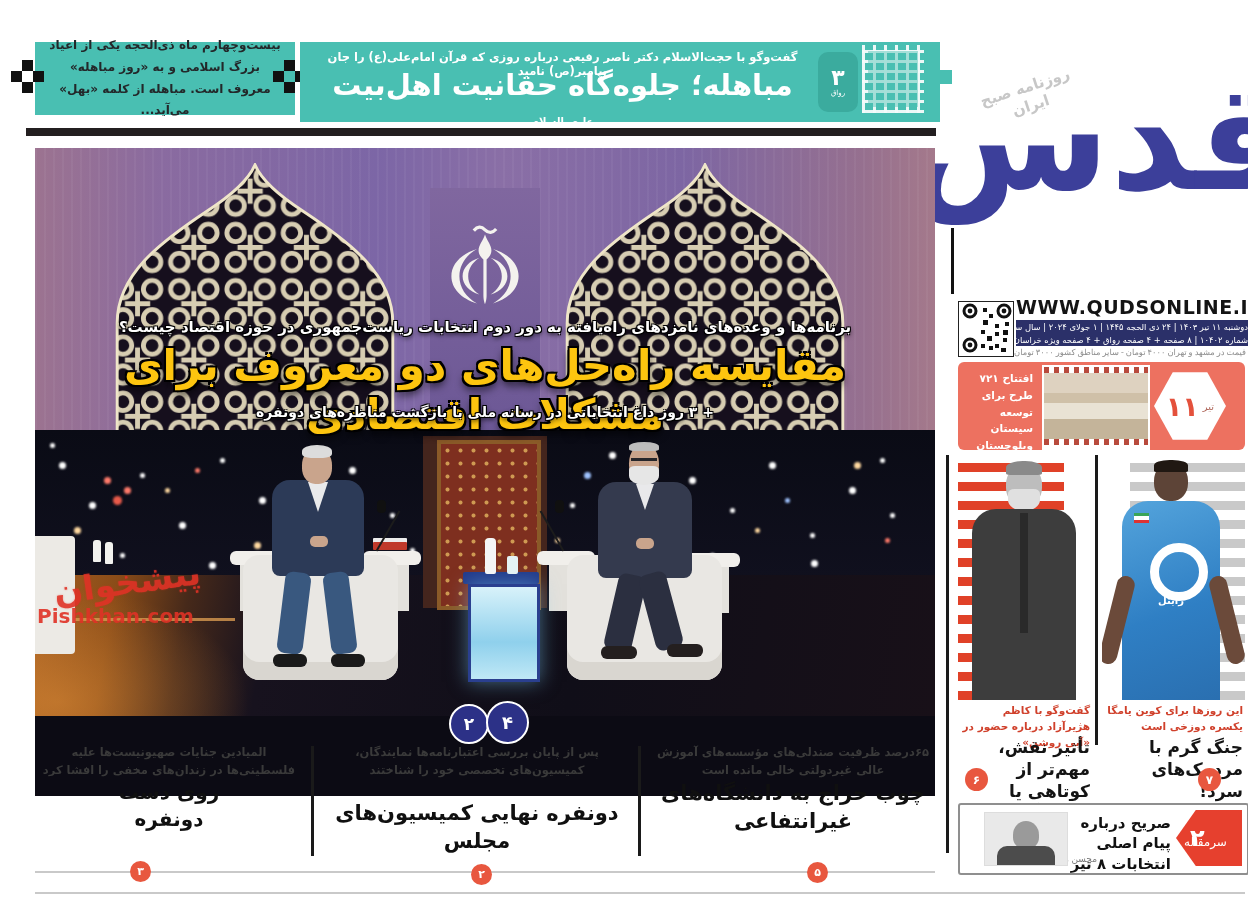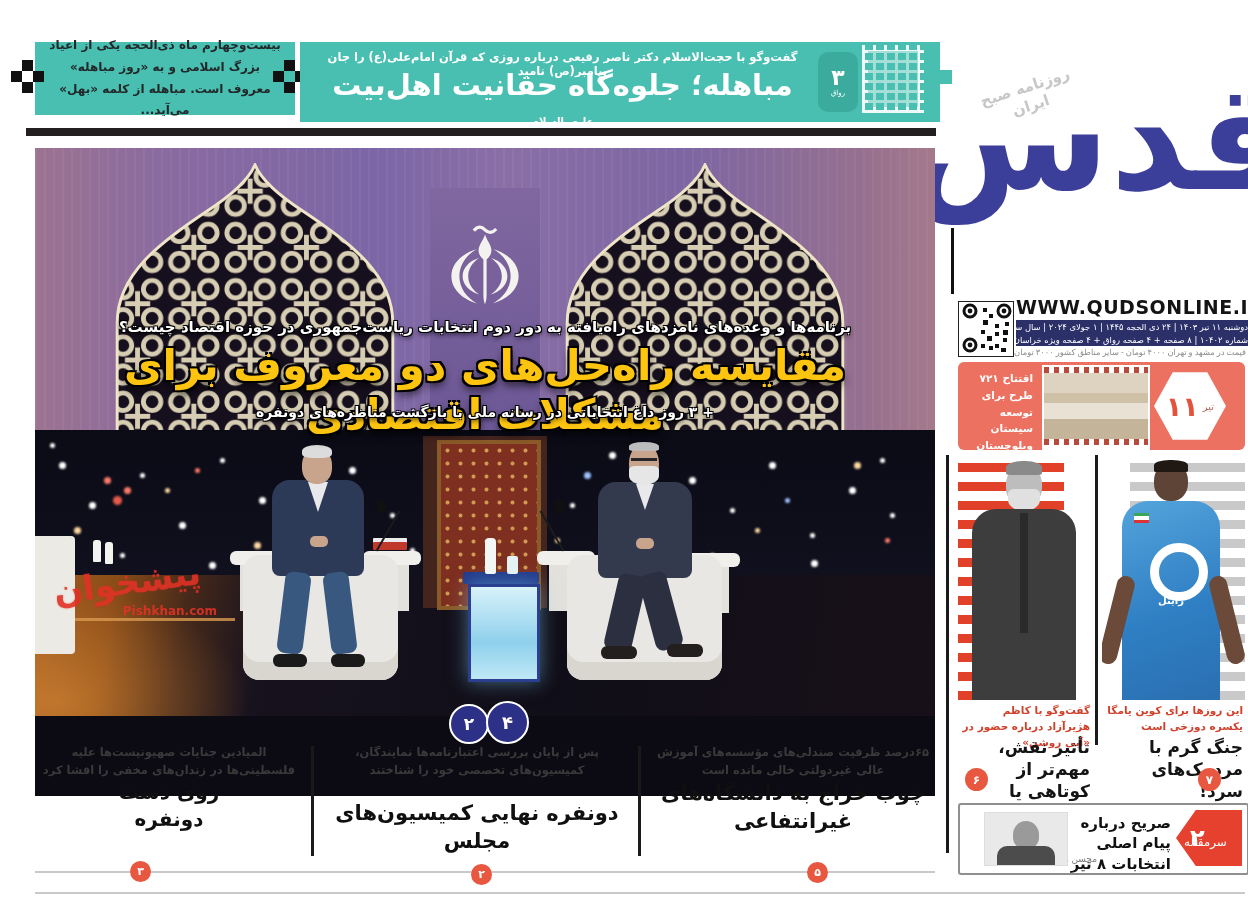--- a/index.html
+++ b/index.html
@@ -96,21 +96,21 @@
   .bottle{left:450px;top:390px;width:11px;height:36px;background:#f4f6f6;border-radius:4px 4px 2px 2px;}
   .glass{left:472px;top:408px;width:11px;height:18px;background:#e4f2f4;border-radius:2px;}
   .lead-kicker{left:0;top:170px;width:900px;text-align:center;color:#fff;font-size:15px;font-weight:bold;
     text-shadow:1px 1px 0 #000,-1px 1px 0 #000,1px -1px 0 #000,-1px -1px 0 #000,0 2px 5px #000;}
   .lead-headline{left:0;top:193px;width:900px;text-align:center;color:#fdc50f;font-size:42px;font-weight:bold;letter-spacing:-1px;
     text-shadow:2px 2px 0 #000,-2px 2px 0 #000,2px -2px 0 #000,-2px -2px 0 #000,0 5px 8px rgba(0,0,0,.75);}
   .lead-subline{left:0;top:256px;width:900px;text-align:center;color:#fff;font-size:14px;font-weight:bold;
     text-shadow:1px 1px 0 #000,-1px 1px 0 #000,1px -1px 0 #000,-1px -1px 0 #000,0 2px 5px #000;}
   .wm-fa{left:2px;top:414px;width:180px;color:#e03226;font-size:34px;font-weight:bold;transform:rotate(-8deg);
     text-align:center;opacity:.9;text-shadow:0 0 2px rgba(224,50,38,.5);}
-  .wm-en{left:2px;top:456px;width:180px;color:#e03226;font-size:12px;font-weight:bold;text-align:right;
+  .wm-en{left:2px;top:456px;width:180px;color:#e03226;font-size:20px;font-weight:bold;text-align:left;
     direction:ltr;opacity:.9;}
   .pageref{border-radius:50%;background:#2c3187;color:#fff;display:flex;align-items:center;justify-content:center;
     font-weight:bold;border:2px solid #fff;z-index:7;}
   
   .vdiv{background:#1a1a1a;}
   .portrait{overflow:hidden;background:#fff;}
   .stripes-red{background:repeating-linear-gradient(0deg,#e04128 0 9px,#fff 9px 19px);position:absolute;inset:0 28px 0 0;}
   .stripes-gray{background:repeating-linear-gradient(0deg,#c9c9c9 0 9px,#fff 9px 19px);position:absolute;inset:0 0 0 28px;}
   .card-kicker{color:#d0402b;font-size:10.5px;font-weight:bold;line-height:1.5;text-align:right;}
   .card-headline{color:#141414;font-size:17px;font-weight:bold;line-height:1.3;text-align:right;}

